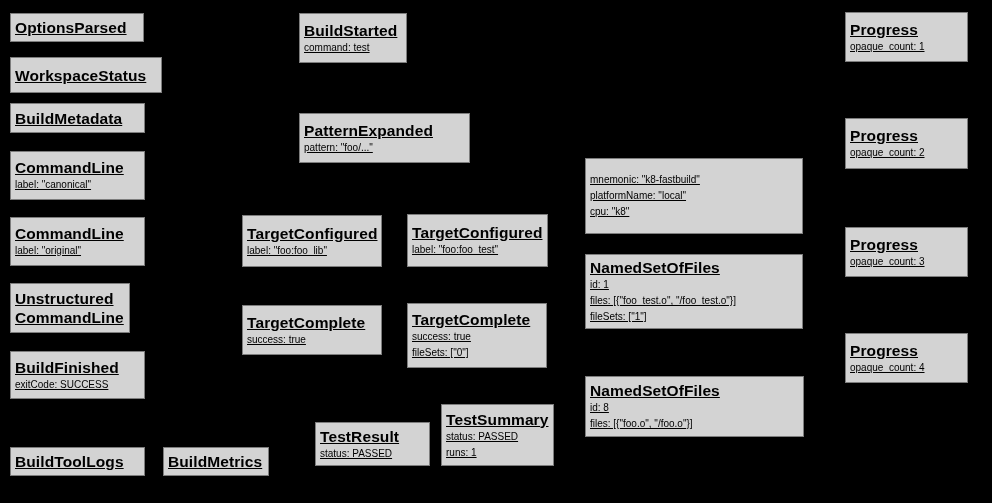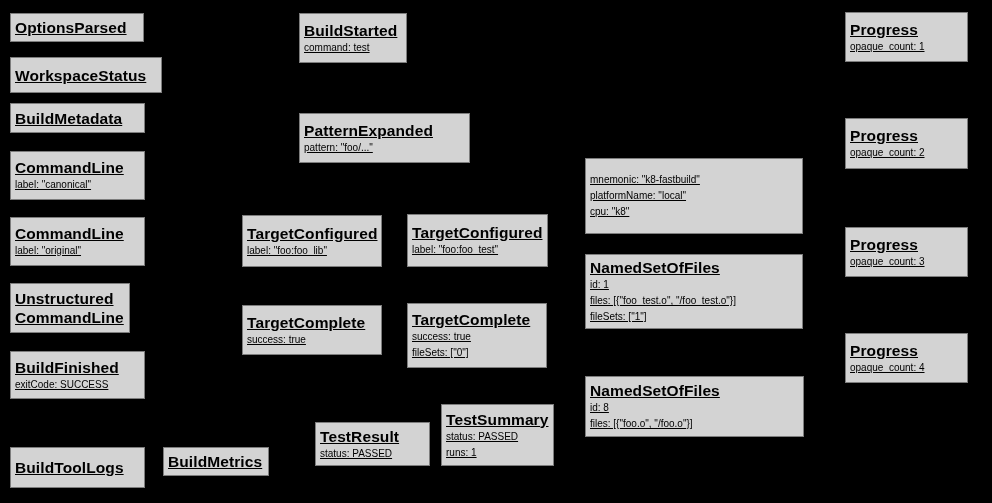--- a/index.html
+++ b/index.html
@@ -72,21 +72,21 @@
   <div class="node" style="left:10px;top:283px;width:120px;height:50px">
     <div class="title">Unstructured
 CommandLine</div>
   </div>
 
   <div class="node" style="left:10px;top:351px;width:135px;height:48px">
     <div class="title">BuildFinished</div>
     <div class="attr">exitCode: SUCCESS</div>
   </div>
 
-  <div class="node" style="left:10px;top:447px;width:135px;height:41px">
+  <div class="node" style="left:10px;top:447px;width:135px;height:29px">
     <div class="title">BuildToolLogs</div>
   </div>
 
   <div class="node" style="left:163px;top:447px;width:106px;height:29px">
     <div class="title">BuildMetrics</div>
   </div>
 
   <div class="node" style="left:299px;top:13px;width:108px;height:50px">
     <div class="title">BuildStarted</div>
     <div class="attr">command: test</div>

